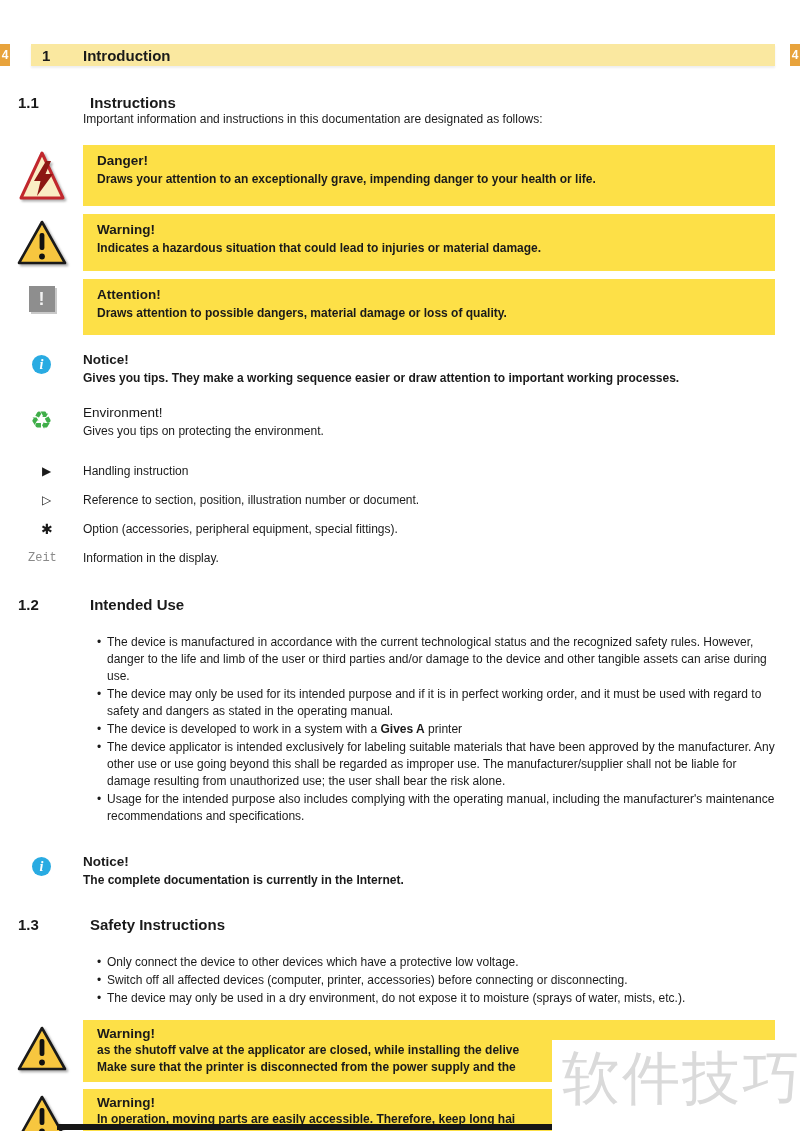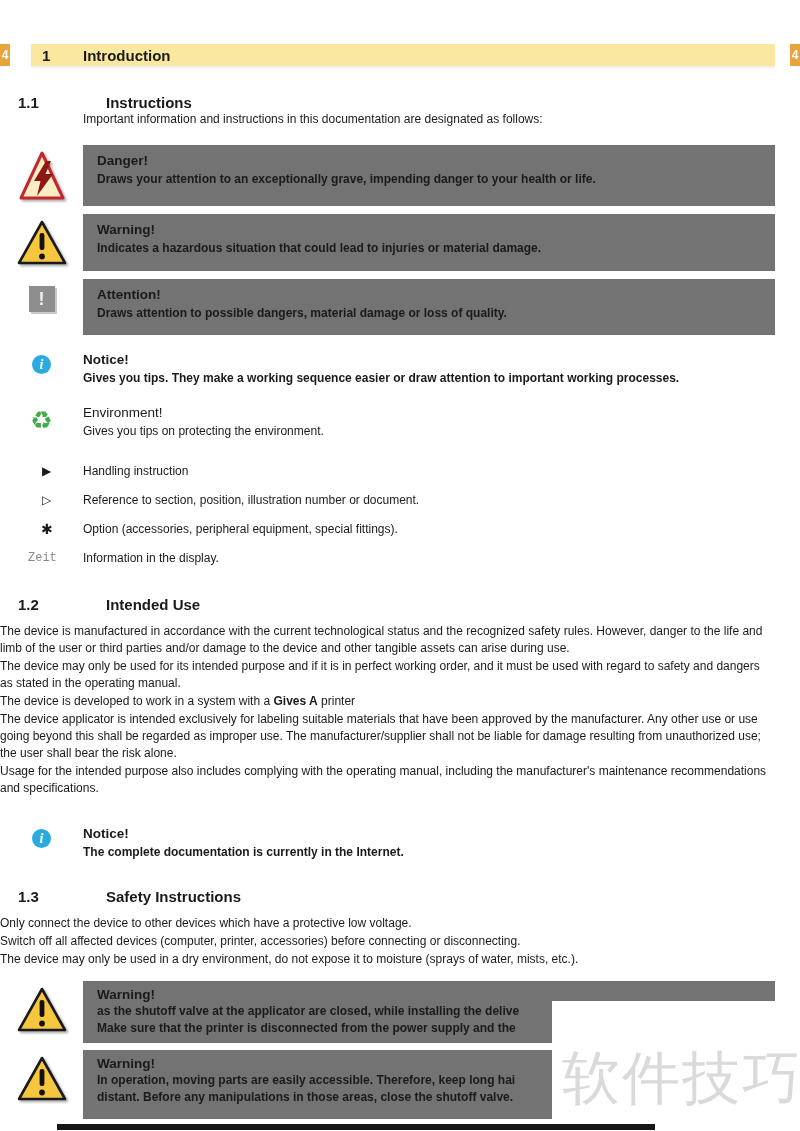--- a/index.html
+++ b/index.html
@@ -14,33 +14,33 @@
   .page-tab.left { left: 0; }
   .page-tab.right { right: 0; }
 
   
   .chapter-bar { margin: 44px 25px 0 31px; height: 22px; background: #FAE8A0; display: flex;
     align-items: center; font-weight: bold; font-size: 15px; box-shadow: 0 2px 2px rgba(0,0,0,0.07); }
   .chapter-bar .ch-num { width: 52px; padding-left: 11px; flex: none; }
 
   
   .sec-head { display: flex; align-items: baseline; }
-  .sec-head .sec-num { width: 106px; padding-left: 18px; flex: none; font-size: 15px; font-weight: bold; }
+  .sec-head .sec-num { width: 90px; padding-left: 18px; flex: none; font-size: 15px; font-weight: bold; }
   .sec-head .sec-title { font-size: 15px; font-weight: bold; }
   .mt-s11 { margin-top: 28px; }
   .mt-s12 { margin-top: 30px; }
   .mt-s13 { margin-top: 22px; align-items: flex-end; }
 
   .intro-text { margin: 0 25px 0 83px; font-size: 12px; line-height: 16px; }
 
   
   .callout { display: flex; margin-bottom: 8px; }
   .callout .icon-col { width: 83px; flex: none; display: flex; justify-content: center;
     align-items: flex-start; padding-top: 5px; }
-  .cbox { flex: 1; margin-right: 25px; background: #737373; padding: 7px 14px 14px; }
+  .cbox { flex: 1; margin-right: 25px; background: #fde047; padding: 7px 14px 14px; }
   .cbox.plain { background: none; padding: 2px 14px 6px 0; }
   .c-title { font-size: 13.5px; font-weight: bold; line-height: 17px; }
   .c-body { font-size: 12px; font-weight: bold; line-height: 16px; margin-top: 2px; }
   .c-body.regular, .c-title.regular { font-weight: normal; }
   .first-callout { margin-top: 18px; }
   .notice-row { margin-top: 14px; }
   .env-row { margin-top: 10px; margin-bottom: 18px; }
 
   .tri-shadow { filter: drop-shadow(2px 2px 1px rgba(110,110,110,0.55)); }
 
@@ -54,21 +54,21 @@
 
   
   .marker-row { display: flex; margin: 13px 0; font-size: 12px; line-height: 16px; }
   .marker-col { width: 83px; flex: none; padding-left: 42px; font-size: 12px; }
   .marker-col.opt { font-size: 14px; padding-left: 41px; }
   .marker-col.zeit { padding-left: 28px; font-family: "Liberation Mono", "DejaVu Sans Mono", monospace;
     color: #8a8a8a; font-size: 12px; }
   .marker-text { flex: 1; padding-right: 13px; }
 
   
-  ul.bullets { list-style: none; margin: 10px 25px 0 0; }
+  ul.bullets { list-style: none; margin: 21px 25px 0 0; padding-left: 107px; }
   ul.bullets li { font-size: 12px; line-height: 17px; position: relative; margin-bottom: 1px; }
   ul.bullets li::before { content: "\2022"; position: absolute; left: -10px; }
 
   
   .bottom-zone { position: relative; margin-top: 13px; }
   .bz-box { padding: 5px 14px 7px; }
   .bz-box .c-body { line-height: 15.5px; white-space: nowrap; overflow: visible; margin-top: 1px; }
   .bz-box.second { padding-bottom: 14px; }
   .bz-gap { height: 7px; }
   .bz-overlay { position: absolute; left: 552px; top: 20px; right: 0; bottom: 0; background: #fff; z-index: 4; }

